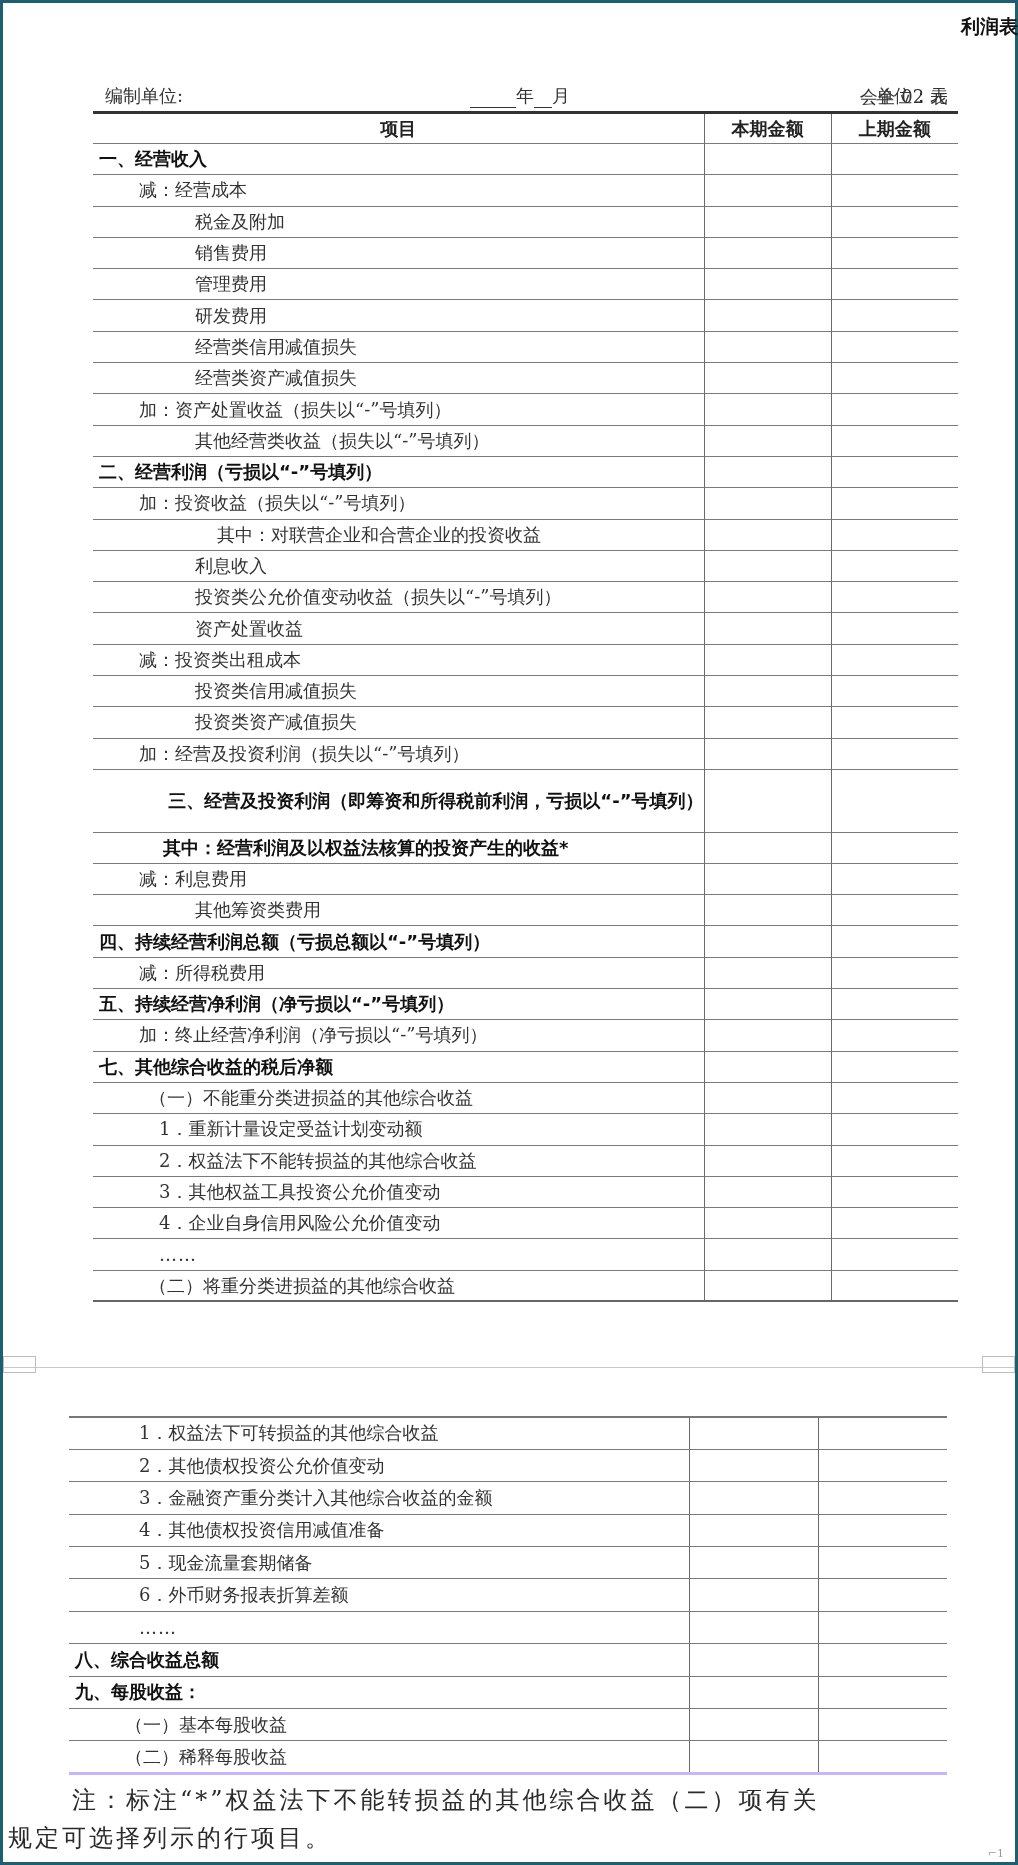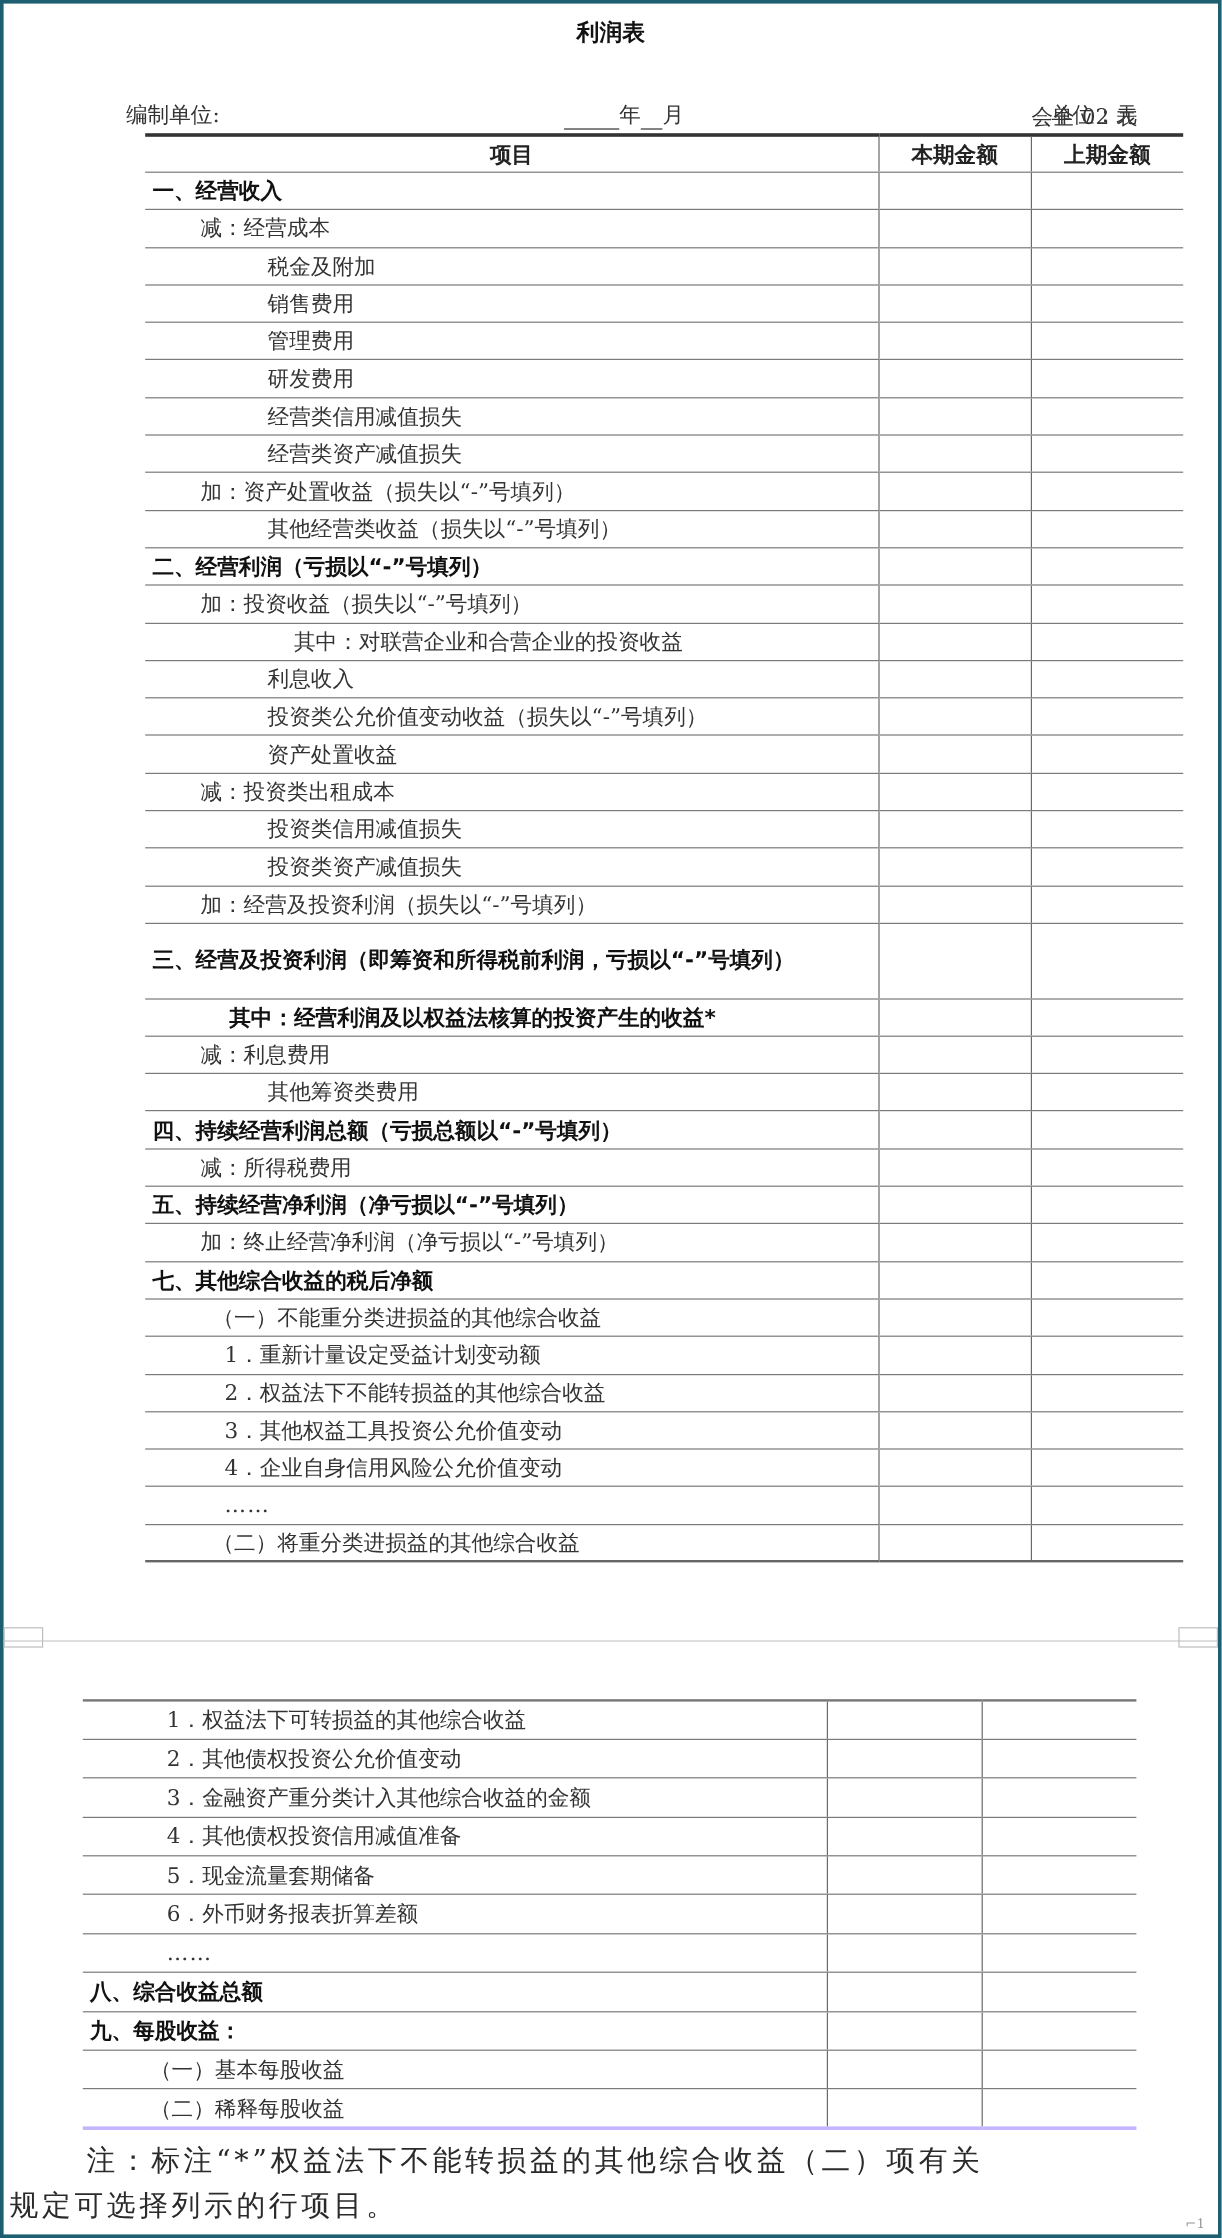--- a/index.html
+++ b/index.html
@@ -8,21 +8,21 @@
     background: #ffffff;
     font-family: "DejaVu Serif", "Liberation Serif", serif;
     color: #2b2b2b;
     position: relative;
   }
   .frame {
     position: absolute; left: 0; top: 0; width: 1018px; height: 1865px;
     box-sizing: border-box; border: 3px solid #1d5f71; pointer-events: none;
   }
   .title {
-    position: absolute; top: 14px; left: 0; width: 1018px; text-align: center;
+    position: absolute; top: 14px; left: 0; width: 1018px; text-align: right;
     font-family: "DejaVu Sans", "Liberation Sans", sans-serif;
     font-weight: bold; font-size: 19px; color: #111;
   }
   .meta { position: absolute; font-size: 18px; color: #333; white-space: nowrap; }
   .form-code { top: 57px; right: 70px; margin-top: 28px; }
   .unit-right { top: 84px; right: 70px; }
   .unit-left { top: 84px; left: 105px; }
   .period { top: 84px; left: 470px; }
   .blank-line { display: inline-block; border-bottom: 1px solid #333; height: 18px; vertical-align: bottom; }
   .blank-year { width: 46px; }
@@ -34,21 +34,21 @@
   }
   table.stmt td, table.stmt th {
     border-top: 1.5px solid #7a7a7a; border-bottom: 1.5px solid #7a7a7a;
     padding: 0; margin: 0; white-space: nowrap; overflow: hidden;
   }
   table.stmt td.amt, table.stmt th.amt { border-left: 1.5px solid #6a6a6a; }
   table.stmt th {
     font-family: "DejaVu Sans", "Liberation Sans", sans-serif;
     font-weight: bold; font-size: 18px; color: #222; text-align: center;
   }
-  #t1 { left: 93px; top: 111px; width: 865px; margin-left: 28px; }
+  #t1 { left: 93px; top: 111px; width: 865px; }
   #t1 tr { height: 31.3px; }
   #t1 tr.head { height: 31px; }
   #t1 tr.head th { border-top: 3px solid #333; }
   #t1 tr.last td { border-bottom: 2px solid #666; }
   #t2 { left: 69px; top: 1416px; width: 878px; }
   #t2 tr { height: 32.4px; }
   #t2 tr.last td { border-bottom: 3px solid #c4b5fd; }
   #t2 tr.first td { border-top: 2px solid #777; }
   .item { padding-left: 6px !important; color: #333; }
   .item.bold {
@@ -204,21 +204,21 @@
       <tr>
         <td class="item ind2">投资类资产减值损失</td>
         <td class="amt"></td>
         <td class="amt"></td>
       </tr>
       <tr>
         <td class="item ind1">加：经营及投资利润（损失以“-”号填列）</td>
         <td class="amt"></td>
         <td class="amt"></td>
       </tr>
-      <tr style="height: 62.6px;">
+      <tr style="height: 62.6px; text-align: right;">
         <td class="item bold wrap">三、经营及投资利润（即筹资和所得税前利润，亏损以“-”号填列）</td>
         <td class="amt"></td>
         <td class="amt"></td>
       </tr>
       <tr>
         <td class="item bold ind-sub-bold">其中：经营利润及以权益法核算的投资产生的收益*</td>
         <td class="amt"></td>
         <td class="amt"></td>
       </tr>
       <tr>

